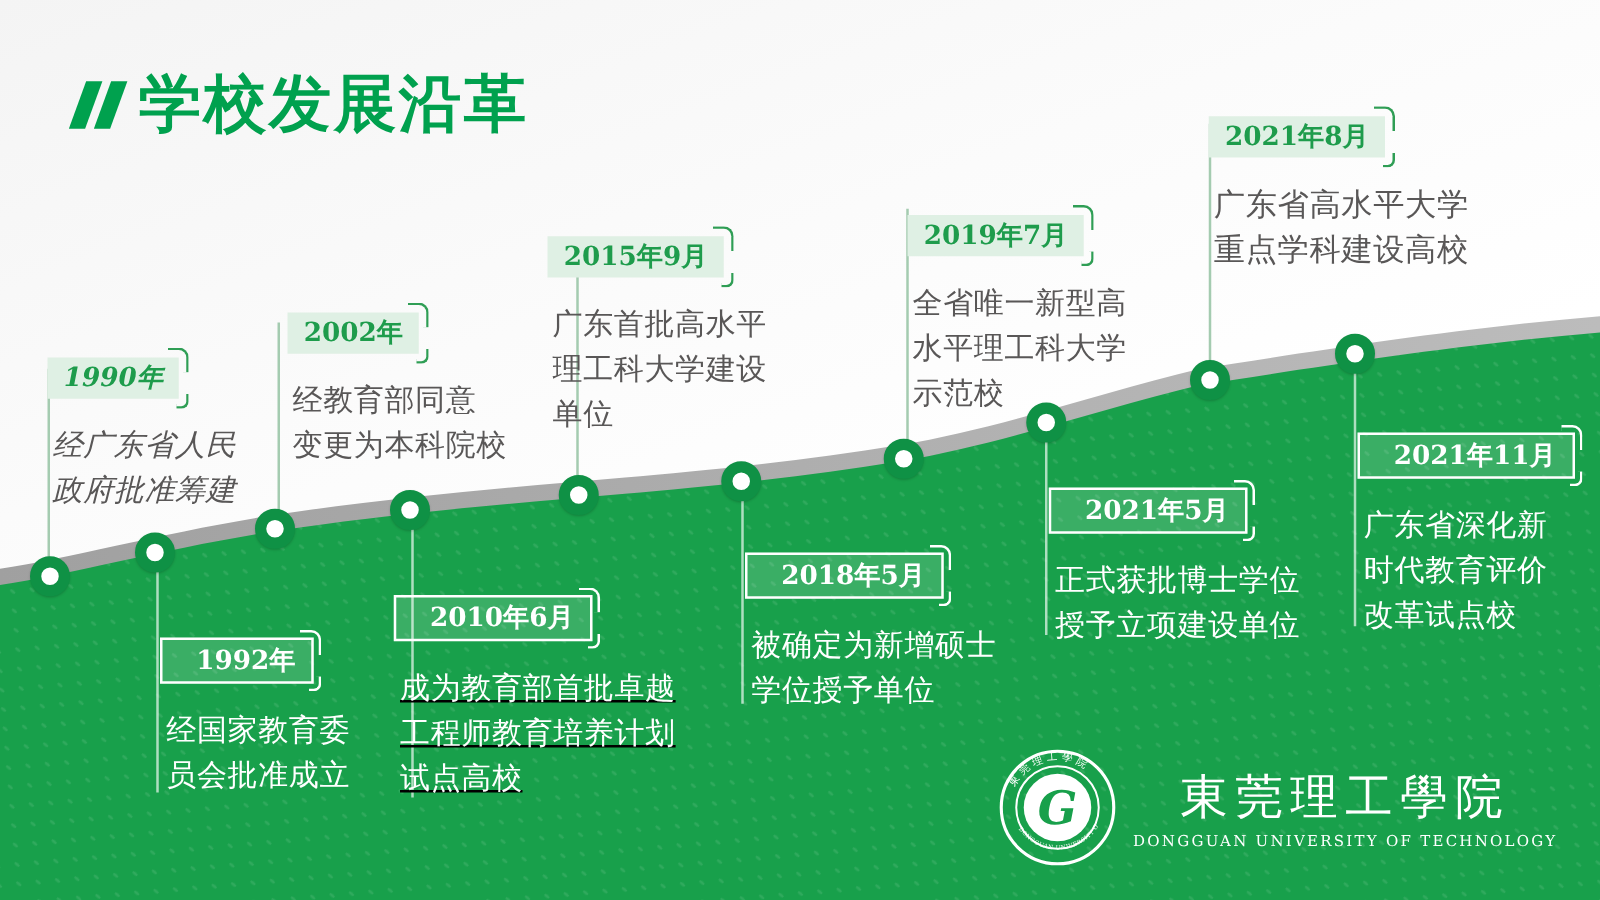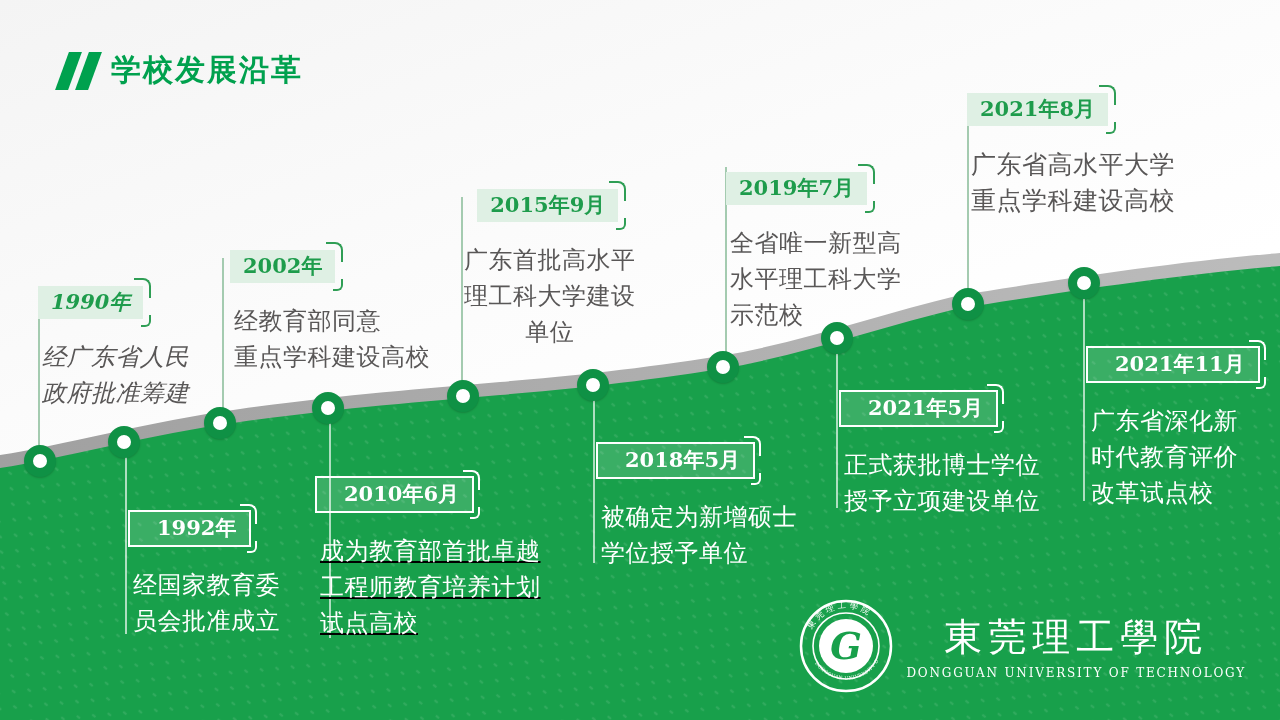--- a/index.html
+++ b/index.html
@@ -5,21 +5,21 @@
   html,body{margin:0;padding:0;}
   .slide{
     position:relative;width:1280px;height:720px;overflow:hidden;
     font-family:"Liberation Sans",sans-serif;
     background:linear-gradient(160deg,#f4f4f4 0%,#fbfbfb 35%,#ffffff 60%,#f3f3f3 100%);
   }
   
   .header{position:absolute;left:62px;top:50px;display:flex;align-items:center;z-index:6;}
   .slashes{display:flex;gap:7px;transform:skewX(-20deg);margin-right:16px;}
   .slashes i{display:block;width:13px;height:38px;background:#00A14E;}
-  .page-title{font-size:30px;font-weight:bold;color:#00A14E;letter-spacing:2px;}
+  .page-title{font-size:50px;font-weight:bold;color:#00A14E;letter-spacing:2px;}
   
   .curve{position:absolute;left:0;top:0;z-index:1;}
   
   .conn{position:absolute;width:2px;z-index:2;}
   .conn.light{background:#a4cbb0;}
   .conn.white{background:rgba(255,255,255,0.65);}
   .c0{left:38px;top:295px;height:168px;}
   .c1{left:222px;top:258px;height:166px;}
   .c2{left:461px;top:197px;height:200px;}
   .c3{left:725px;top:167px;height:201px;}
@@ -46,21 +46,21 @@
          border-bottom:2px solid;border-right:2px solid;border-bottom-right-radius:6px;}
   .group.light .badge{background:#DFF0E4;color:#1E9C4C;}
   .group.light .badge::before,.group.light .badge::after{border-color:#2f9e55;}
   .group.dark .badge{background:rgba(255,255,255,0.15);color:#ffffff;border:2px solid #ffffff;padding-left:27px;}
   .group.dark .badge::before,.group.dark .badge::after{border-color:#ffffff;}
   .desc{margin-top:20px;font-size:24px;line-height:36px;white-space:pre-line;letter-spacing:0.5px;}
   .group.light .desc{color:#595757;margin-left:5px;}
   .group.dark .desc{color:#ffffff;margin-left:9px;}
   .group.light .badge{margin-left:1px;}
   .group.dark .badge{margin-left:4px;}
-  .g0{left:37px;top:286px;font-style:italic;}   .g1{left:229px;top:250px;}  .g2{left:459px;top:189px;text-align:center;}
+  .g0{left:37px;top:286px;font-style:italic;}   .g1{left:229px;top:250px;}  .g2{left:437px;top:189px;}
   .g3{left:725px;top:172px;}  .g4{left:966px;top:93px;}
   .g4 .badge{margin-left:9px;} .g4 .desc{margin-left:2px;font-size:25px;}
   .g5{left:124px;top:510px;}  .g6{left:311px;top:476px;text-decoration:underline;}  .g7{left:592px;top:442px;}
   .g8{left:835px;top:390px;}  .g9{left:1082px;top:346px;}
   
   .logo{position:absolute;right:34px;bottom:26px;display:flex;align-items:center;z-index:5;}
   .logo-text{margin-left:12px;text-align:center;color:#fff;}
   .logo-cn{font-family:"DejaVu Serif",serif;font-size:38px;letter-spacing:6px;white-space:nowrap;}
   .logo-en{font-family:"DejaVu Serif",serif;font-size:12px;letter-spacing:1.8px;margin-top:3px;white-space:nowrap;}
 </style>
@@ -116,21 +116,21 @@
   <div class="marker m9"></div>
 
   <div class="group light g0">
     <div class="badge">1990年</div>
     <div class="desc">经广东省人民
 政府批准筹建</div>
   </div>
   <div class="group light g1">
     <div class="badge">2002年</div>
     <div class="desc">经教育部同意
-重点学科建设高校</div>
+变更为本科院校</div>
   </div>
   <div class="group light g2">
     <div class="badge">2015年9月</div>
     <div class="desc">广东首批高水平
 理工科大学建设
 单位</div>
   </div>
   <div class="group light g3">
     <div class="badge">2019年7月</div>
     <div class="desc">全省唯一新型高

